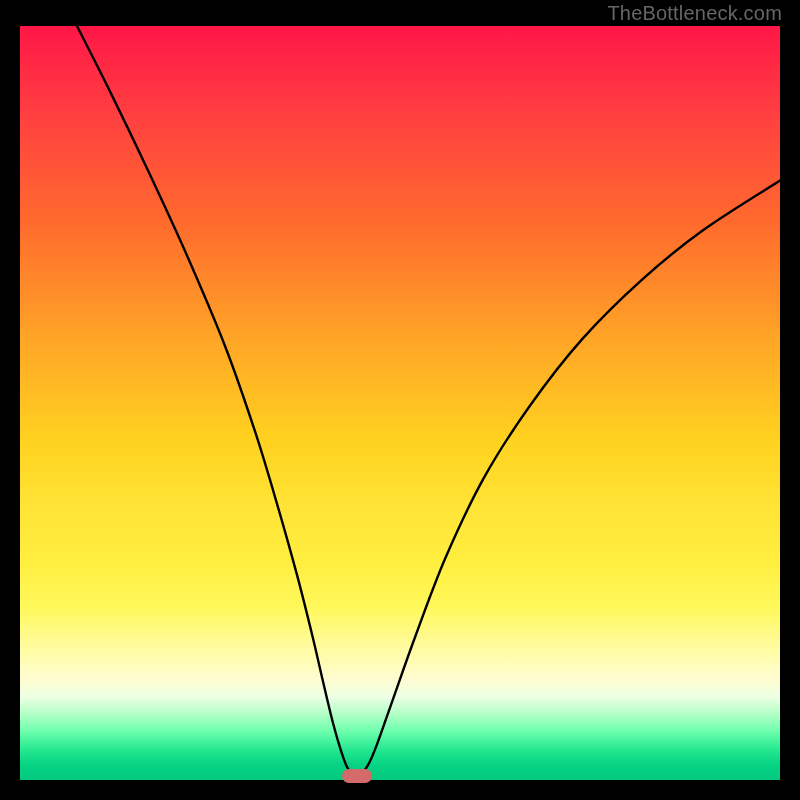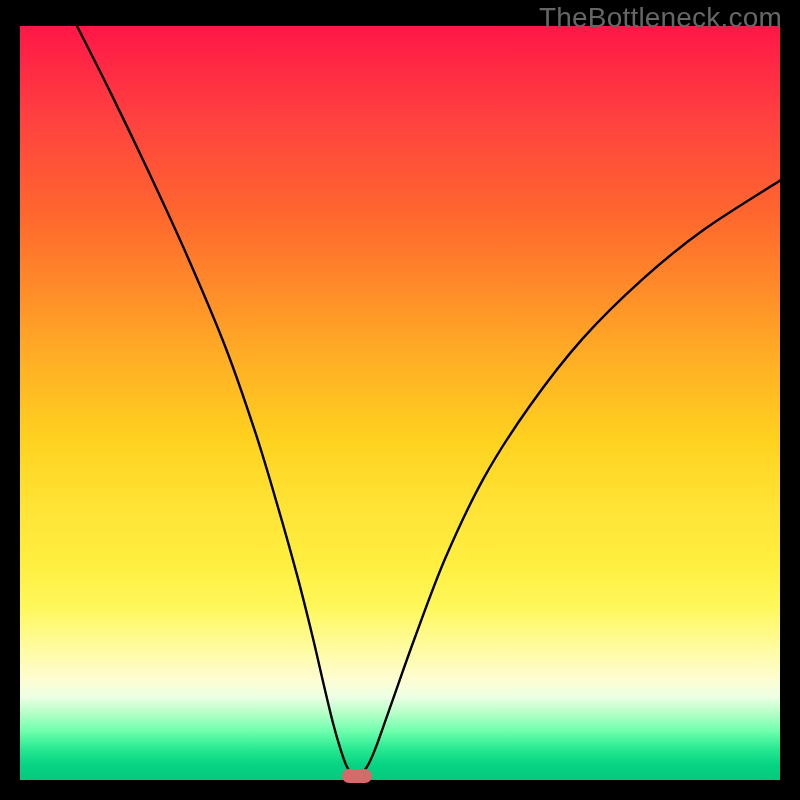--- a/index.html
+++ b/index.html
@@ -14,21 +14,21 @@
   .chart-wrap {
     position: relative;
     width: 800px;
     height: 800px;
   }
   .watermark {
     position: absolute;
     top: 2px;
     right: 18px;
     color: #666666;
-    font-size: 28px;
+    font-size: 20px;
     font-weight: 500;
     letter-spacing: 0.2px;
     z-index: 30;
   }
   .plot-area {
     position: absolute;
     left: 20px;
     top: 26px;
     width: 760px;
     height: 754px;

